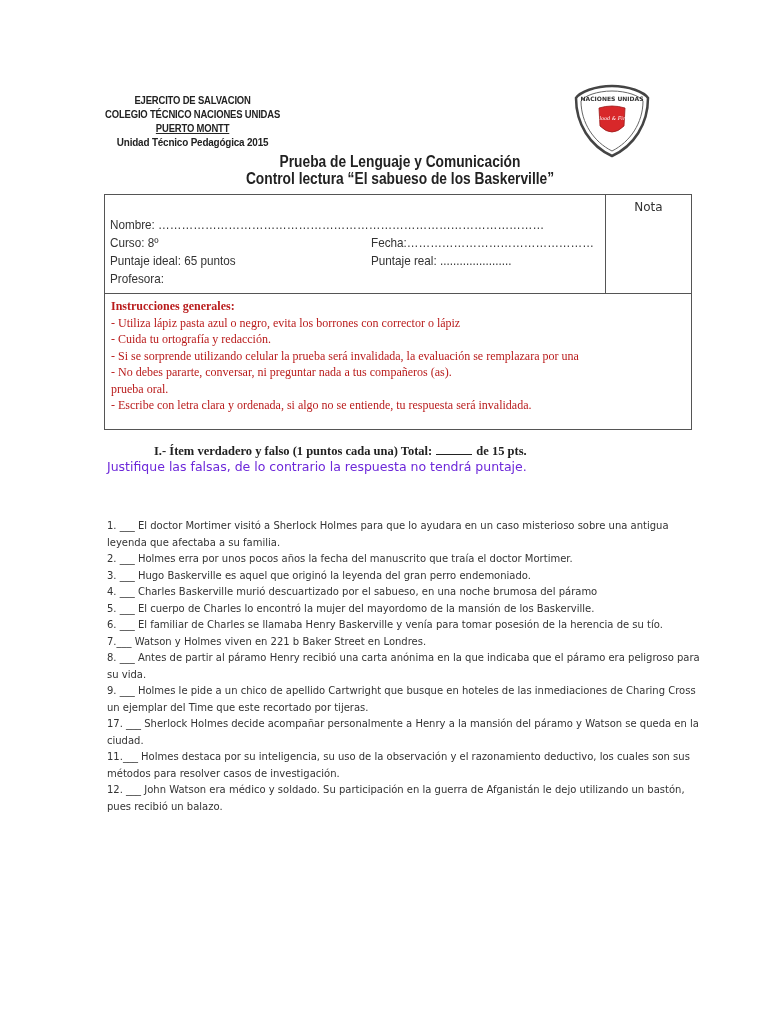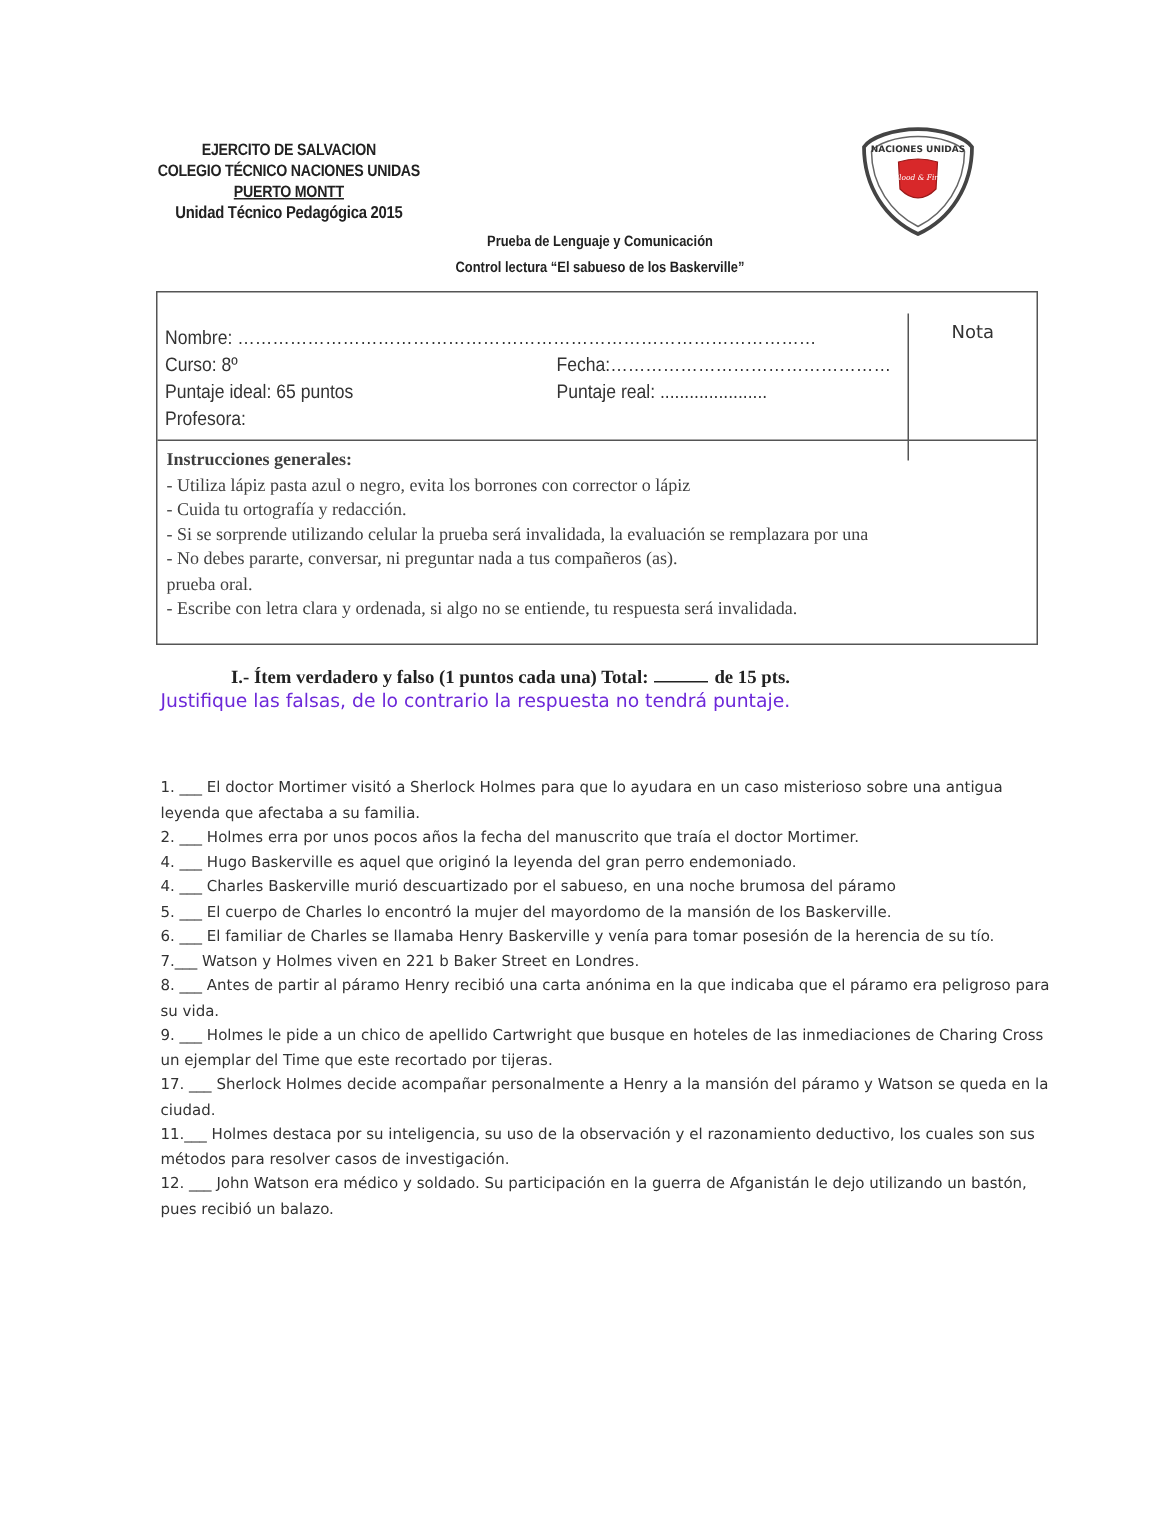--- a/index.html
+++ b/index.html
@@ -4,30 +4,30 @@
 <style>
   html, body { margin:0; padding:0; background:#fff; }
   body { width:768px; height:1024px; position:relative; overflow:hidden; color:#222; }
   .header-block { position:absolute; left:104px; top:93px; width:206px; text-align:center;
     font-family:"Liberation Sans", sans-serif; font-weight:bold; font-size:11px; line-height:14px;
     transform:scaleX(0.86); transform-origin:left top; letter-spacing:-0.2px; }
   .header-block .u { text-decoration:underline; }
   .header-block .unit { font-size:11.5px; }
   .logo { position:absolute; left:574px; top:84px; width:76px; height:74px; }
   .title-block { position:absolute; left:200px; top:153px; width:400px; text-align:center;
-    font-family:"Liberation Sans", sans-serif; font-weight:bold; font-size:10px; line-height:17px; }
+    font-family:"Liberation Sans", sans-serif; font-weight:bold; font-size:16px; line-height:17px; }
   .title-block div { transform:scaleX(0.86); }
   .info-table { position:absolute; left:104px; top:194px; width:588px; height:236px;
     border:1px solid #555; box-sizing:border-box; }
   .info-top { position:absolute; left:0; top:0; width:100%; height:98px; border-bottom:1px solid #555; }
-  .nota-cell { position:absolute; right:0; top:14px; width:86px; height:98px; border-left:1px solid #555;
+  .nota-cell { position:absolute; right:0; top:0; width:86px; height:98px; border-left:1px solid #555;
     box-sizing:border-box; text-align:center; font-family:"DejaVu Sans", sans-serif; font-size:12px; padding-top:5px; color:#333;}
   .field { position:absolute; font-family:"Liberation Sans", sans-serif; font-size:13px; line-height:16px; white-space:nowrap; color:#333;
     transform:scaleX(0.9); transform-origin:left top; }
-  .instr { position:absolute; left:6px; top:103px; width:570px; font-family:"Liberation Serif", serif; font-size:12px; line-height:16.5px; color:#404040; }
+  .instr { position:absolute; left:6px; top:103px; width:570px; font-family:"Liberation Serif", serif; font-size:12px; line-height:16.5px; color:#b91c1c; }
   .instr .h { font-weight:bold; }
   .instr div { white-space:nowrap; }
   .section { position:absolute; left:107px; top:444px; width:590px; }
   .sec-title { font-family:"Liberation Serif", serif; font-weight:bold; font-size:12.5px; line-height:15px; white-space:nowrap;margin-left:47px; }
   .sec-title .blank { display:inline-block; width:36px; border-bottom:1px solid #222; margin:0 4px; }
   .sec-sub { font-family:"DejaVu Sans", sans-serif; font-size:12.5px; line-height:16px; color:#6d28d9; }
   .items { position:absolute; left:107px; top:518px; width:600px; font-family:"DejaVu Sans", sans-serif; font-size:10px; line-height:16.5px; color:#333; }
   .item { margin:0; }
 </style>
 </head>
@@ -81,21 +81,21 @@
 <div class="section">
   <div class="sec-title">
     <span>I.- Ítem verdadero y falso  (1 puntos cada una)      Total:</span><span class="blank"></span><span>de 15 pts.</span>
   </div>
   <div class="sec-sub">Justifique las falsas, de lo contrario la respuesta no tendrá puntaje.</div>
 </div>
 
 <div class="items">
   <p class="item">1. ___ El doctor Mortimer visitó a Sherlock Holmes para que lo ayudara en un caso misterioso sobre una antigua leyenda que afectaba a su familia.</p>
   <p class="item">2. ___ Holmes erra por unos pocos años la fecha del manuscrito que traía el doctor Mortimer.</p>
-  <p class="item">4. ___ Hugo Baskerville es aquel que originó la leyenda del gran perro endemoniado.</p>
+  <p class="item">3. ___ Hugo Baskerville es aquel que originó la leyenda del gran perro endemoniado.</p>
   <p class="item">4. ___ Charles Baskerville murió descuartizado por el sabueso, en una noche brumosa del páramo</p>
   <p class="item">5. ___ El cuerpo de Charles lo encontró la mujer del mayordomo de la mansión de los Baskerville.</p>
   <p class="item">6. ___  El familiar de Charles se llamaba Henry Baskerville y venía para tomar posesión de la herencia de su tío.</p>
   <p class="item">7.___    Watson y Holmes viven en 221 b Baker Street en Londres.</p>
   <p class="item">8. ___ Antes de partir al páramo Henry recibió una carta anónima en la que indicaba que el páramo era peligroso para su vida.</p>
   <p class="item">9. ___ Holmes le pide a un chico de apellido Cartwright que busque en hoteles de las inmediaciones de Charing Cross un ejemplar del Time que este recortado por tijeras.</p>
   <p class="item">17. ___  Sherlock Holmes decide acompañar personalmente  a Henry a la mansión del páramo y Watson se queda en la ciudad.</p>
   <p class="item">11.___ Holmes destaca por su inteligencia, su uso de la observación y el razonamiento deductivo, los cuales son sus métodos para resolver casos de investigación.</p>
   <p class="item">12. ___ John Watson era médico y soldado. Su participación en la guerra de Afganistán le dejo utilizando un bastón, pues recibió un balazo.</p>
 </div>

